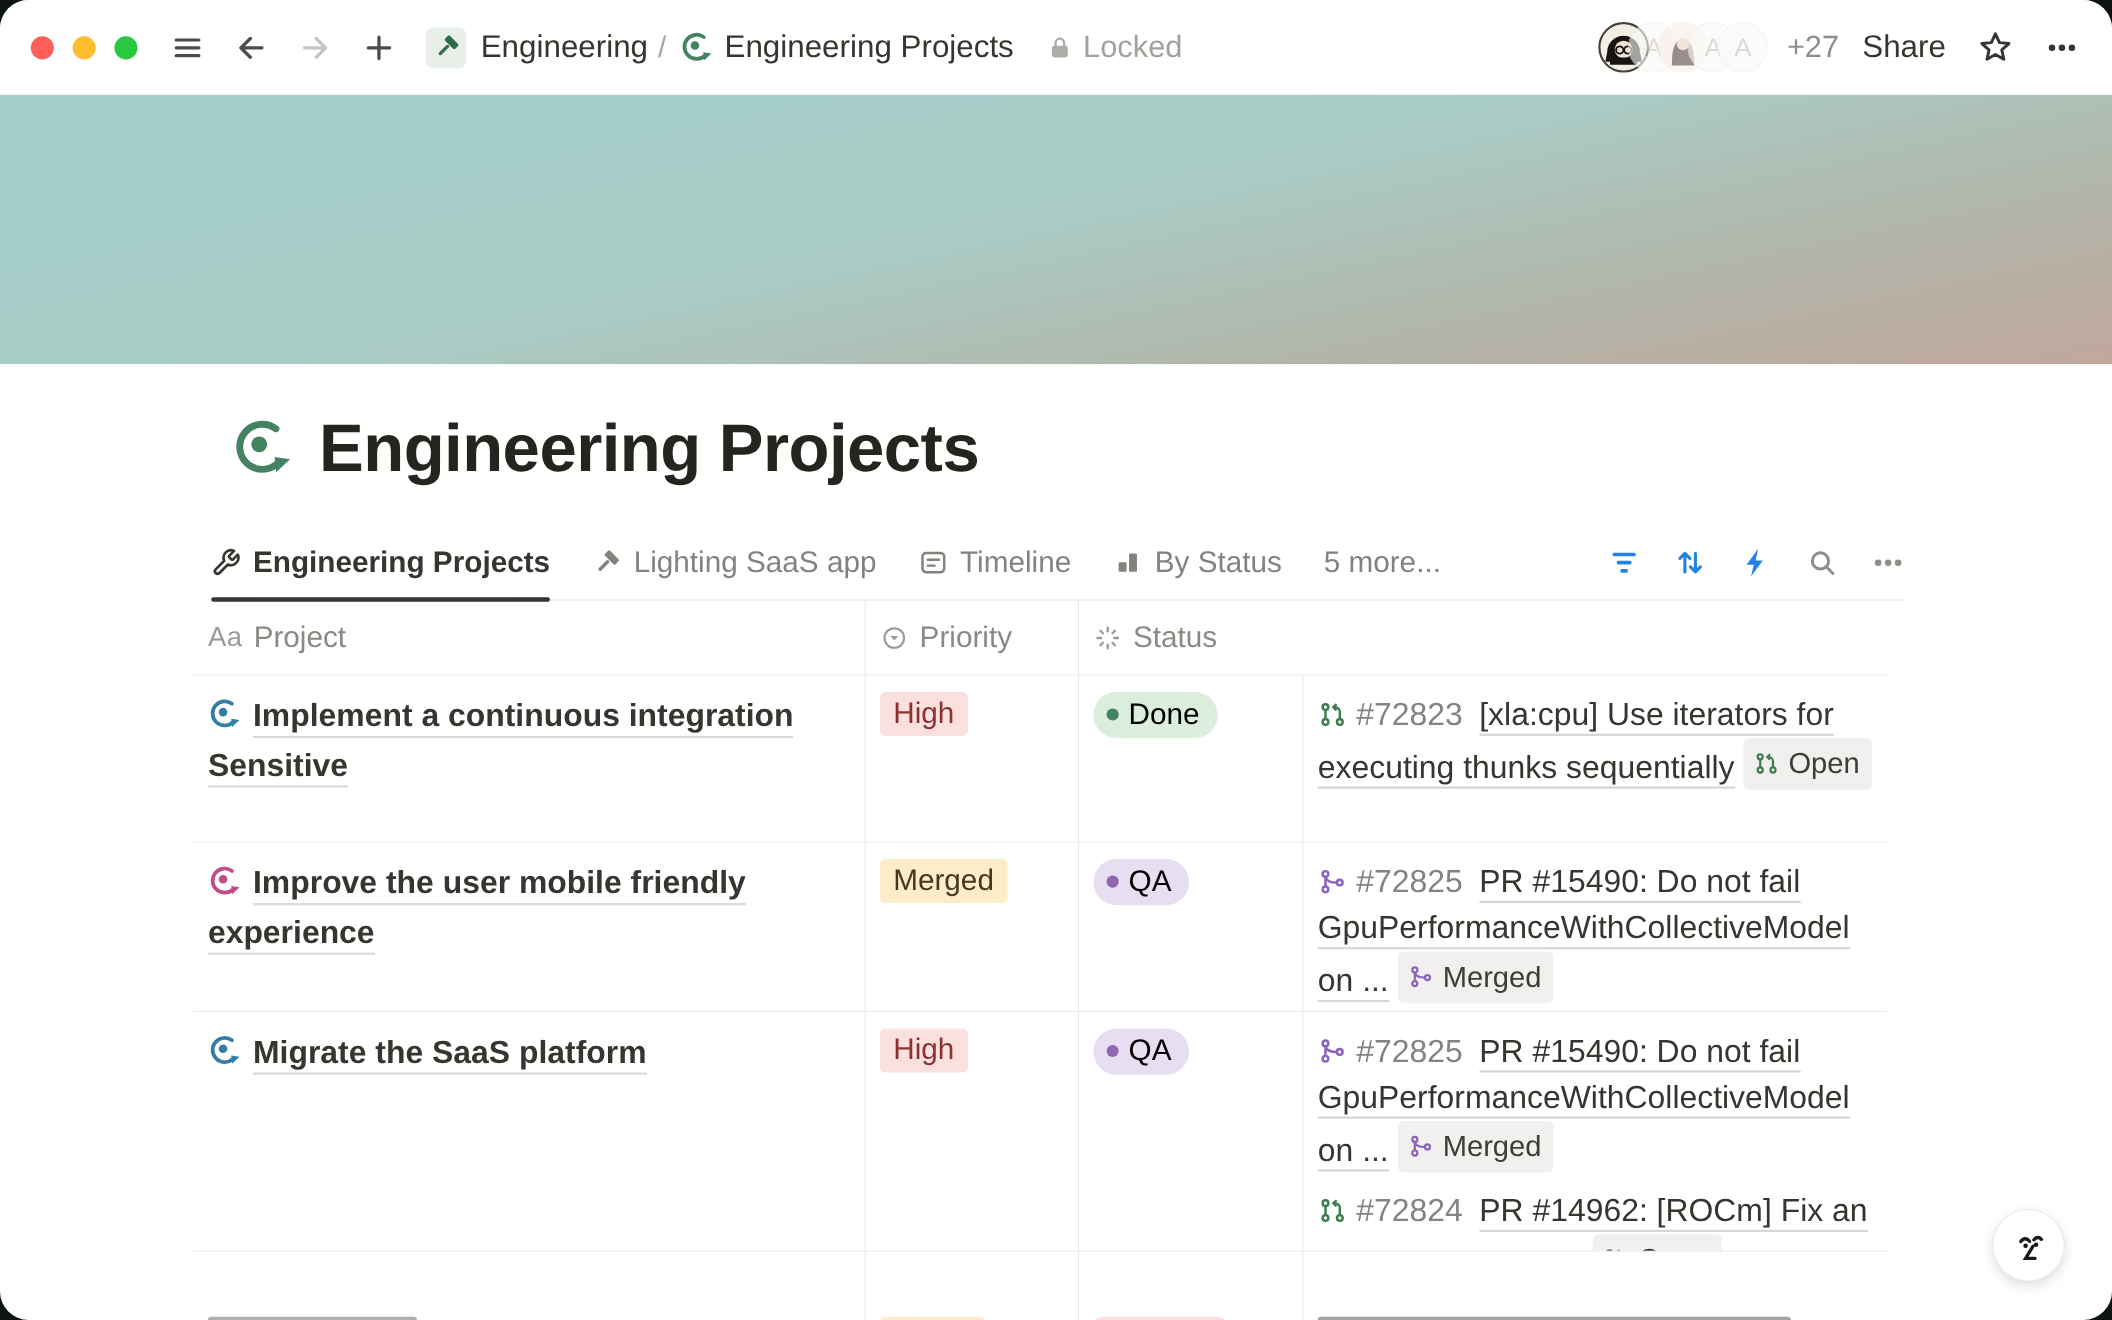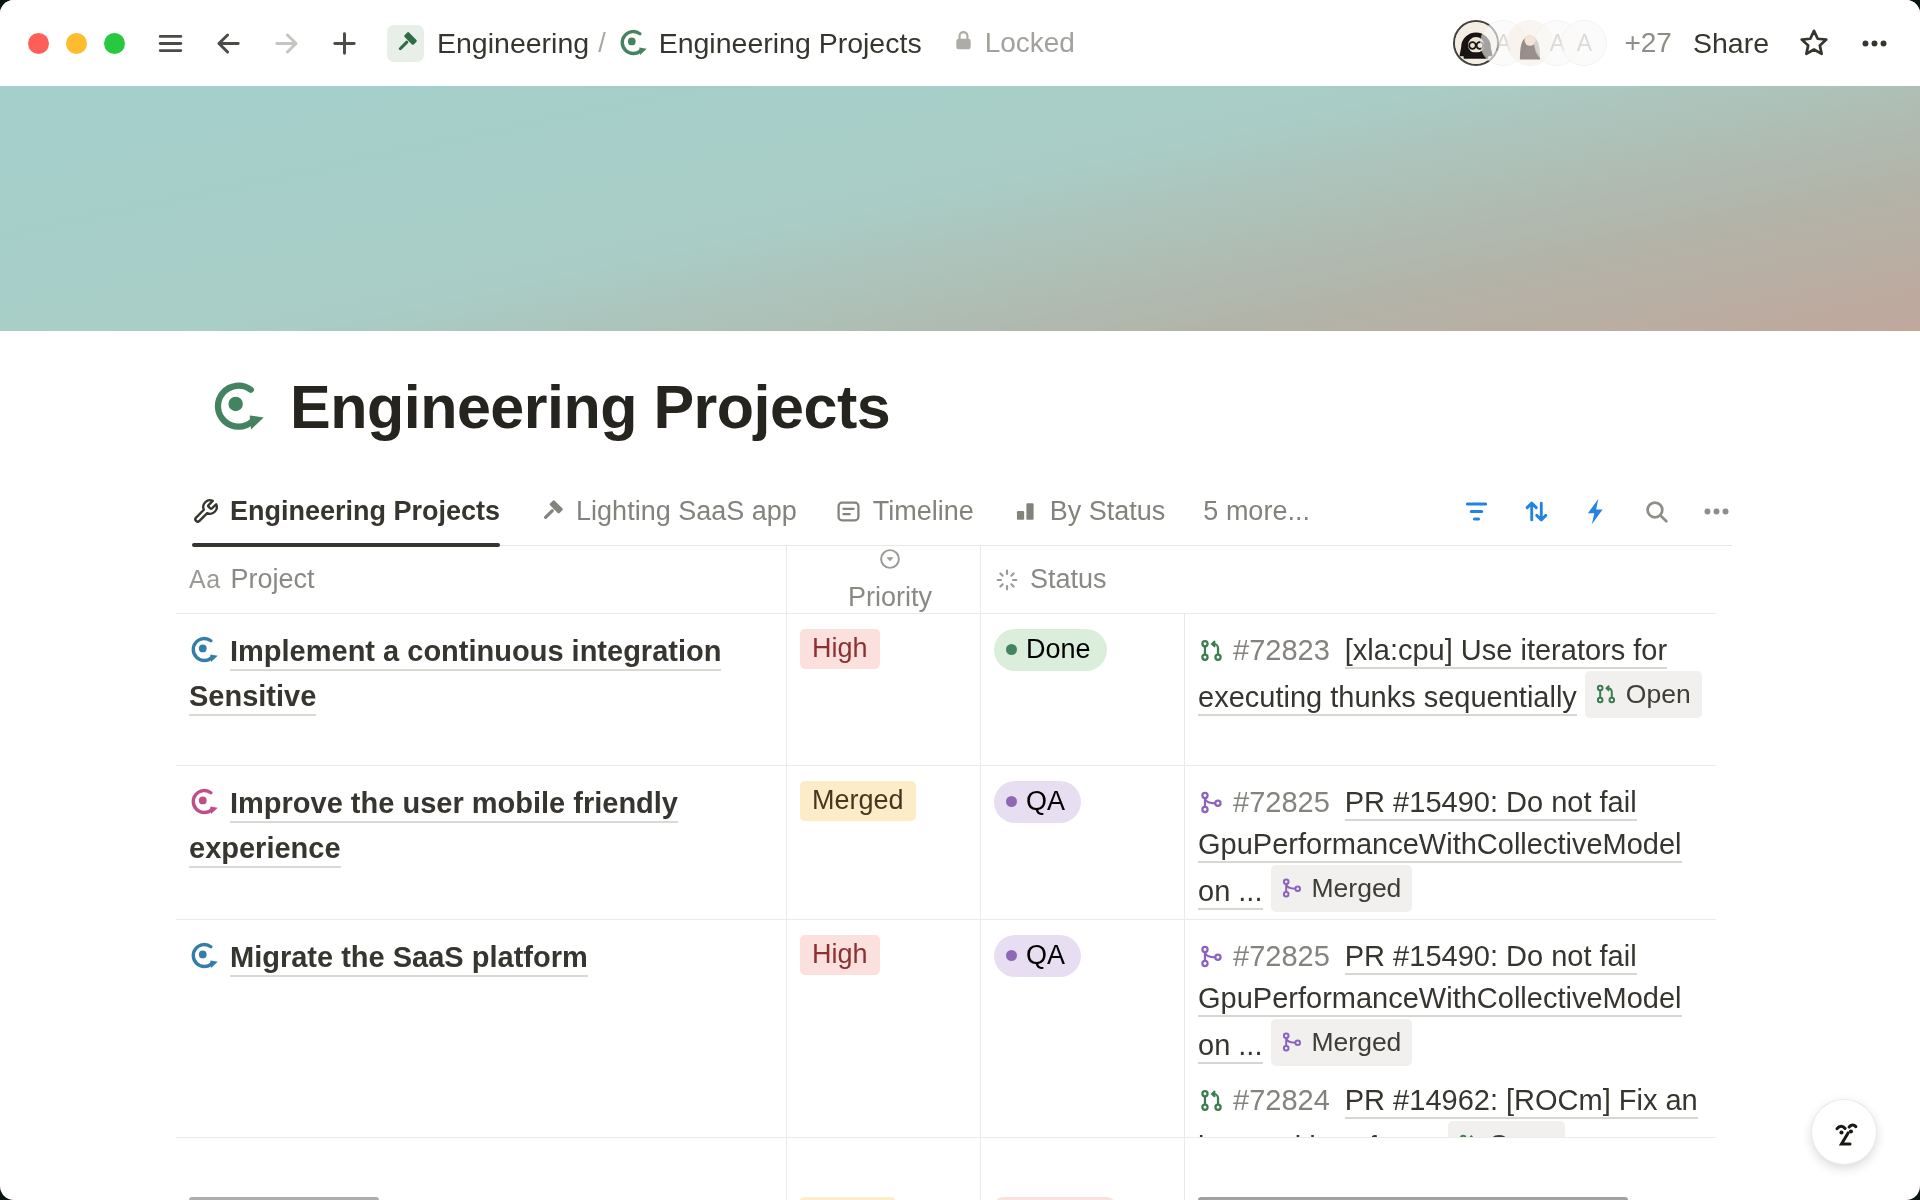--- a/index.html
+++ b/index.html
@@ -1,34 +1,34 @@
 <!DOCTYPE html>
 <html><head>
 <meta charset="utf-8">
 <style>
   html,body{margin:0;padding:0;width:1920px;height:1200px;overflow:hidden;background:#0d1414;
     font-family:"Liberation Sans","DejaVu Sans",sans-serif;}
-  .win{position:relative;width:1920px;height:1200px;border-radius:14px;overflow:hidden;background:#fff;}
+  .win{position:relative;width:1920px;height:1200px;border-radius:26px;overflow:hidden;background:#fff;}
 
   
   .topbar{position:absolute;left:0;top:0;width:100%;height:86px;background:#fff;display:flex;align-items:center;
     padding:0 30px 0 28px;box-sizing:border-box;z-index:30;}
   .tl{display:flex;gap:17px;margin-right:30px;}
   .dot{width:21px;height:21px;border-radius:50%;}
   .dot.r{background:#ff5f57}.dot.y{background:#febc2e}.dot.g{background:#28c840}
   .tbico{width:31px;height:31px;color:#4d4b47;flex:0 0 auto;}
   .tbbtn{display:flex;align-items:center;justify-content:center;margin-right:27px;cursor:pointer;}
   .fwd{color:#c7c5c1;}
   .wsico{width:37px;height:37px;border-radius:7px;background:#e7efe8;display:flex;align-items:center;justify-content:center;
     margin-right:13px;}
   .wsico svg{width:26px;height:26px;color:#2f6b46;}
   .crumb{font-size:28.5px;color:#37352f;cursor:pointer;}
   .crumbsep{font-size:27px;color:#aliceblue;color:#a8a6a1;margin:0 12px 0 9px;}
   .pgico{width:30px;height:30px;color:#448361;margin-right:11px;}
-  .lockwrap{display:flex;align-items:flex-start;margin-left:28px;color:#a09e99;cursor:pointer;}
+  .lockwrap{display:flex;align-items:center;margin-left:28px;color:#a09e99;cursor:pointer;}
   .lockwrap svg{width:27px;height:27px;color:#aeaca7;margin-right:8px;}
   .locktxt{font-size:28px;color:#a3a19c;}
   .spacer{flex:1;}
   .avstack{display:flex;align-items:center;margin-right:17px;}
   .av{width:46px;height:46px;border-radius:50%;background:#fbfaf9;border:1.5px solid #ecebe9;box-sizing:border-box;
     display:flex;align-items:center;justify-content:center;font-size:23px;color:#c9c6c1;margin-left:-19px;}
   .av:first-child{margin-left:0;}
   .av.photo{border:2px solid #44423e;background:#f1ebe2;overflow:hidden;padding:0;}
   .av.faded{opacity:.62;}
   .plus27{font-size:28px;color:#8f8d88;margin-right:21px;}
@@ -373,21 +373,21 @@
     </div>
   </div>
 
   <div class="tbl">
 
     <div class="trow hrow">
       <div class="hcell">
         <span class="aatxt">Aa</span>
         <span>Project</span>
       </div>
-      <div class="hcell cell c2" style="padding-top:0;padding-bottom:0;display:flex;flex-direction:column;">
+      <div class="hcell cell c2" style="padding-top:0;padding-bottom:0;display:flex;">
         <svg>
             <use href="#i-select"></use>
           </svg>
         <span>Priority</span>
       </div>
       <div class="hcell cell c3" style="padding-top:0;padding-bottom:0;display:flex;">
         <svg>
             <use href="#i-status"></use>
           </svg>
         <span>Status</span>

